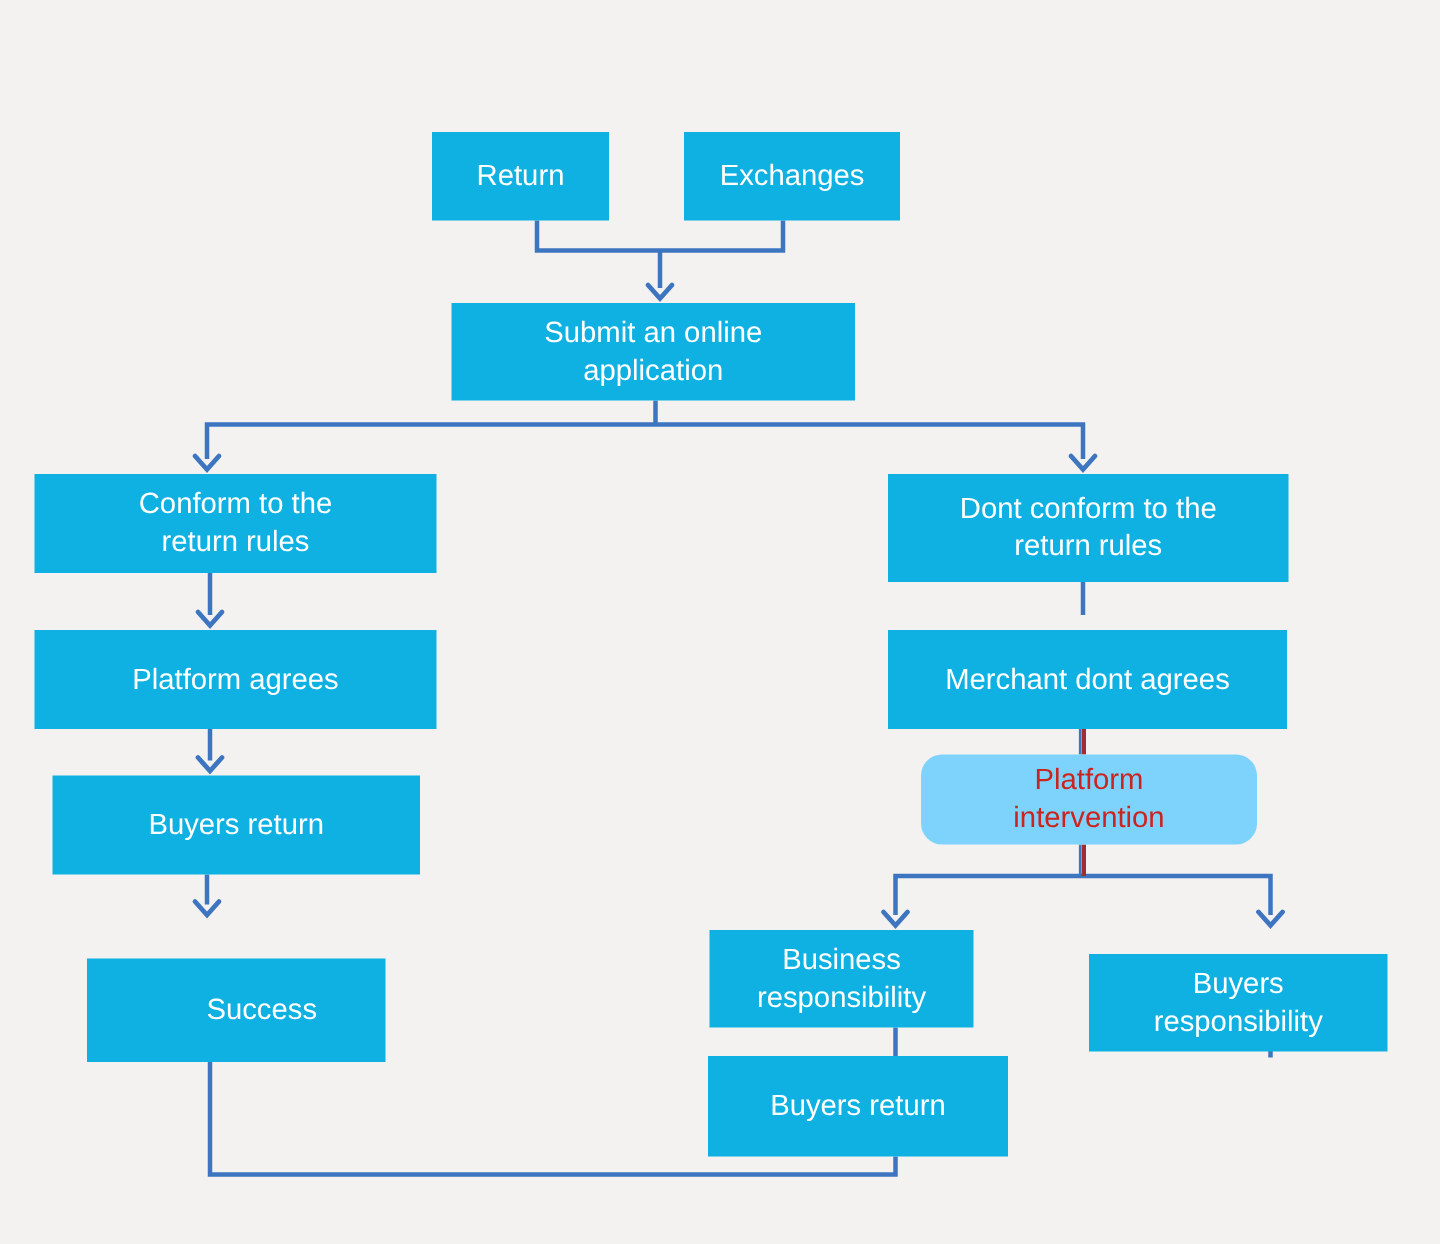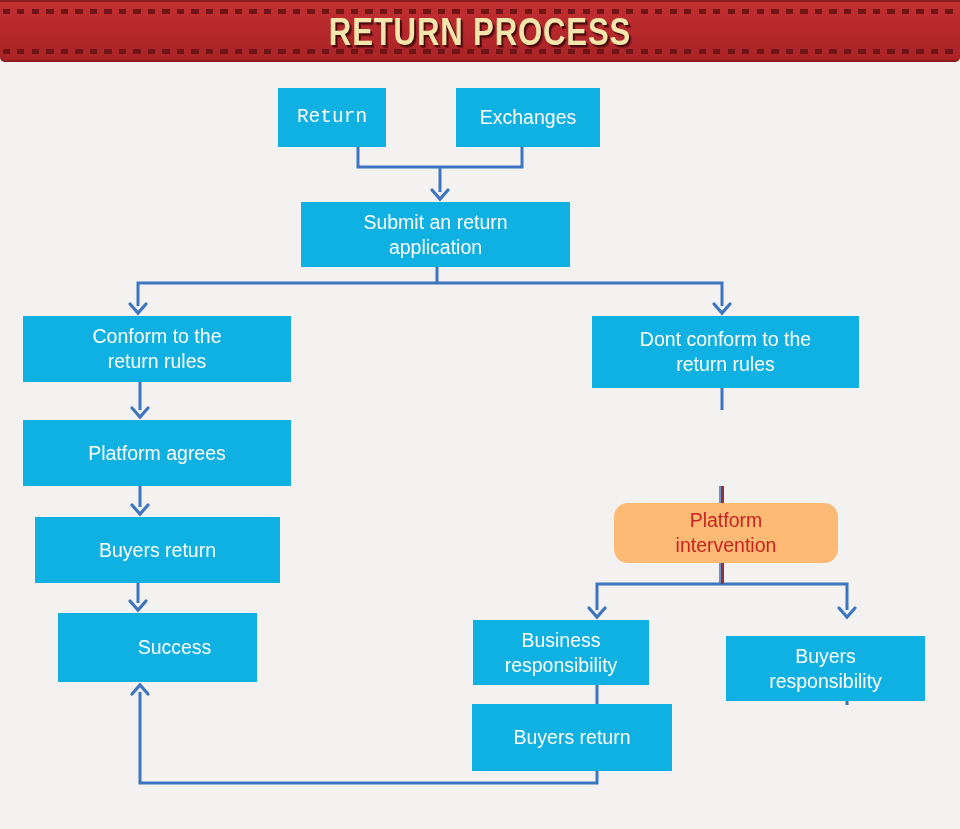--- a/index.html
+++ b/index.html
@@ -39,37 +39,32 @@
     position:absolute;
     background:#0fb1e2;
     color:#ffffff;
     display:flex; align-items:center; justify-content:center;
     text-align:center;
     font-size:19.5px; line-height:1.28;
     white-space:pre-line;
     padding:4px;
   }
   .node.highlight {
-    background:#fdba74;
+    background:#7dd3fc;
     color:#cb2420;
     border-radius:14px;
   }
 
   .connectors { position:absolute; inset:0; width:960px; height:829px; }
 </style>
 </head>
 <body>
 
 <div class="page">
 
-  <header class="banner">
-    <div class="dash dash-top"></div>
-    <h1 class="banner-title">RETURN PROCESS</h1>
-    <div class="dash dash-bottom"></div>
-  </header>
 
   <svg class="connectors" viewBox="0 0 960 829" xmlns="http://www.w3.org/2000/svg" aria-hidden="true">
     <g stroke="#3d75c0" stroke-width="3" fill="none">
 
       <path d="M358 147 L358 167 L522 167 L522 147"></path>
       <path d="M440 167 L440 192"></path>
 
       <path d="M437 267 L437 283"></path>
       <path d="M138 306 L138 283 L722 283 L722 306"></path>
 
@@ -103,39 +98,40 @@
       <path d="M132 408 L140 417 L148 408"></path>
       <path d="M132 505 L140 514 L148 505"></path>
       <path d="M130 601 L138 610 L146 601"></path>
       <path d="M589 608 L597 617 L605 608"></path>
       <path d="M839 608 L847 617 L855 608"></path>
 
       <path d="M132 694 L140 685 L148 694"></path>
     </g>
   </svg>
 
-  <div class="node" style="left:278px; top:88px; width:108px; height:59px;font-family:Liberation Mono, monospace;">Return</div>
+  <div class="node" style="left:288px; top:88px; width:118px; height:59px;">Return</div>
 
   <div class="node" style="left:456px; top:88px; width:144px; height:59px;">Exchanges</div>
 
-  <div class="node" style="left:301px; top:202px; width:269px; height:65px;">Submit an return
+  <div class="node" style="left:301px; top:202px; width:269px; height:65px;">Submit an online
 application</div>
 
   <div class="node" style="left:23px; top:316px; width:268px; height:66px;">Conform to the
 return rules</div>
 
   <div class="node" style="left:23px; top:420px; width:268px; height:66px;">Platform agrees</div>
 
   <div class="node" style="left:35px; top:517px; width:245px; height:66px;">Buyers return</div>
 
-  <div class="node" style="left:58px; top:613px; width:199px; height:69px;padding-left:38px;">Success</div>
+  <div class="node" style="left:58px; top:639px; width:199px; height:69px;padding-left:38px;">Success</div>
 
   <div class="node" style="left:592px; top:316px; width:267px; height:72px;">Dont conform to the
 return rules</div>
 
+  <div class="node" style="left:592px; top:420px; width:266px; height:66px;">Merchant dont agrees</div>
 
   <div class="node highlight" style="left:614px; top:503px; width:224px; height:60px;">Platform
 intervention</div>
 
   <div class="node" style="left:473px; top:620px; width:176px; height:65px;">Business
 responsibility</div>
 
   <div class="node" style="left:726px; top:620px; width:199px; height:65px;margin-top:16px;">Buyers
 responsibility</div>
 

